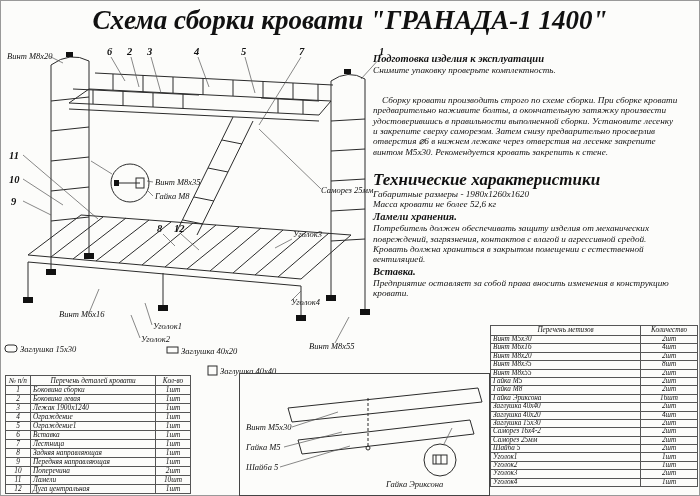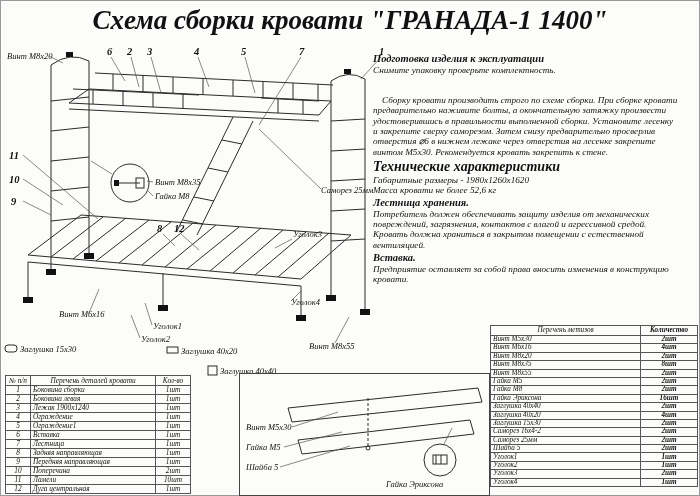--- a/index.html
+++ b/index.html
@@ -14,36 +14,36 @@
   svg rect.ft { fill:#111; stroke:none; }
   svg text { font-family:"Liberation Serif", serif; font-style:italic; font-size:8.5px; fill:#111; stroke:none; }
   svg text.num { font-size:10.5px; font-weight:bold; }
   svg line.ldr { stroke:#555; stroke-width:0.7; }
 
   .text-col { position:absolute; left:372px; top:50px; width:306px;
               font-style:italic; font-size:9.2px; line-height:1.12; }
   .text-col p { margin:0; }
   .text-col p.ind { text-indent:9px;margin-top:20px; }
   .text-col .h1 { font-weight:bold; font-size:10.5px; margin-top:2px; }
-  .text-col .h2 { font-weight:bold; font-size:14px; margin-top:2px; }
+  .text-col .h2 { font-weight:bold; font-size:17px; margin-top:13px; }
 
   table { border-collapse:collapse; font-style:italic; }
   th, td { border:1px solid #555; padding:0 2px; line-height:1; font-weight:normal; white-space:nowrap; overflow:hidden; }
 
   .parts-table { position:absolute; left:4px; top:374px; width:186px; font-size:7.3px; }
   .parts-table th { height:9px; text-align:center; }
   .parts-table td { height:8px; }
   .parts-table .c { text-align:center; }
   .parts-table .w-num { width:20px; }
   .parts-table .w-qty { width:30px; }
 
   .metiz-table { position:absolute; left:489px; top:324px; width:208px; font-size:7.2px; }
   .metiz-table th { height:9px; text-align:center; }
   .metiz-table td { height:7.4px; }
-  .metiz-table .c { text-align:center; width:52px;font-weight:bold; }
+  .metiz-table .c { text-align:center; width:52px; }
 
   .detail-box { position:absolute; left:238px; top:372px; width:249px; height:121px; border:1px solid #444; background:#fcfcfa; }
 </style>
 </head>
 <body>
 
 <div class="page">
 
   <div class="title">Схема сборки кровати "ГРАНАДА-1 1400"</div>
 
@@ -201,21 +201,21 @@
     </g>
   </svg>
 
   <div class="text-col">
     <div class="h1">Подготовка изделия к эксплуатации</div>
     <p>Снимите упаковку проверьте комплектность.</p>
     <p class="ind">Сборку кровати производить строго по схеме сборки. При сборке кровати предварительно наживите болты, а окончательную затяжку произвести удостоверившись в правильности выполненной сборки. Установите лесенку и закрепите сверху саморезом. Затем снизу предварительно просверлив отверстия ⌀6 в нижнем лежаке через отверстия на лесенке закрепите винтом М5х30. Рекомендуется кровать закрепить к стене.</p>
     <div class="h2">Технические характеристики</div>
     <p>Габаритные размеры - 1980х1260х1620</p>
     <p>Масса кровати не более 52,6 кг</p>
-    <div class="h1">Лестница хранения.</div>
+    <div class="h1">Ламели хранения.</div>
     <p>Потребитель должен обеспечивать защиту изделия от механических повреждений, загрязнения, контактов с влагой и агрессивной средой.</p>
     <p>Кровать должна храниться в закрытом помещении с естественной вентиляцией.</p>
     <div class="h1">Вставка.</div>
     <p>Предприятие оставляет за собой права вносить изменения в конструкцию кровати.</p>
   </div>
 
   <table class="parts-table">
     <thead>
       <tr>
         <th class="w-num">№ п/п</th>

